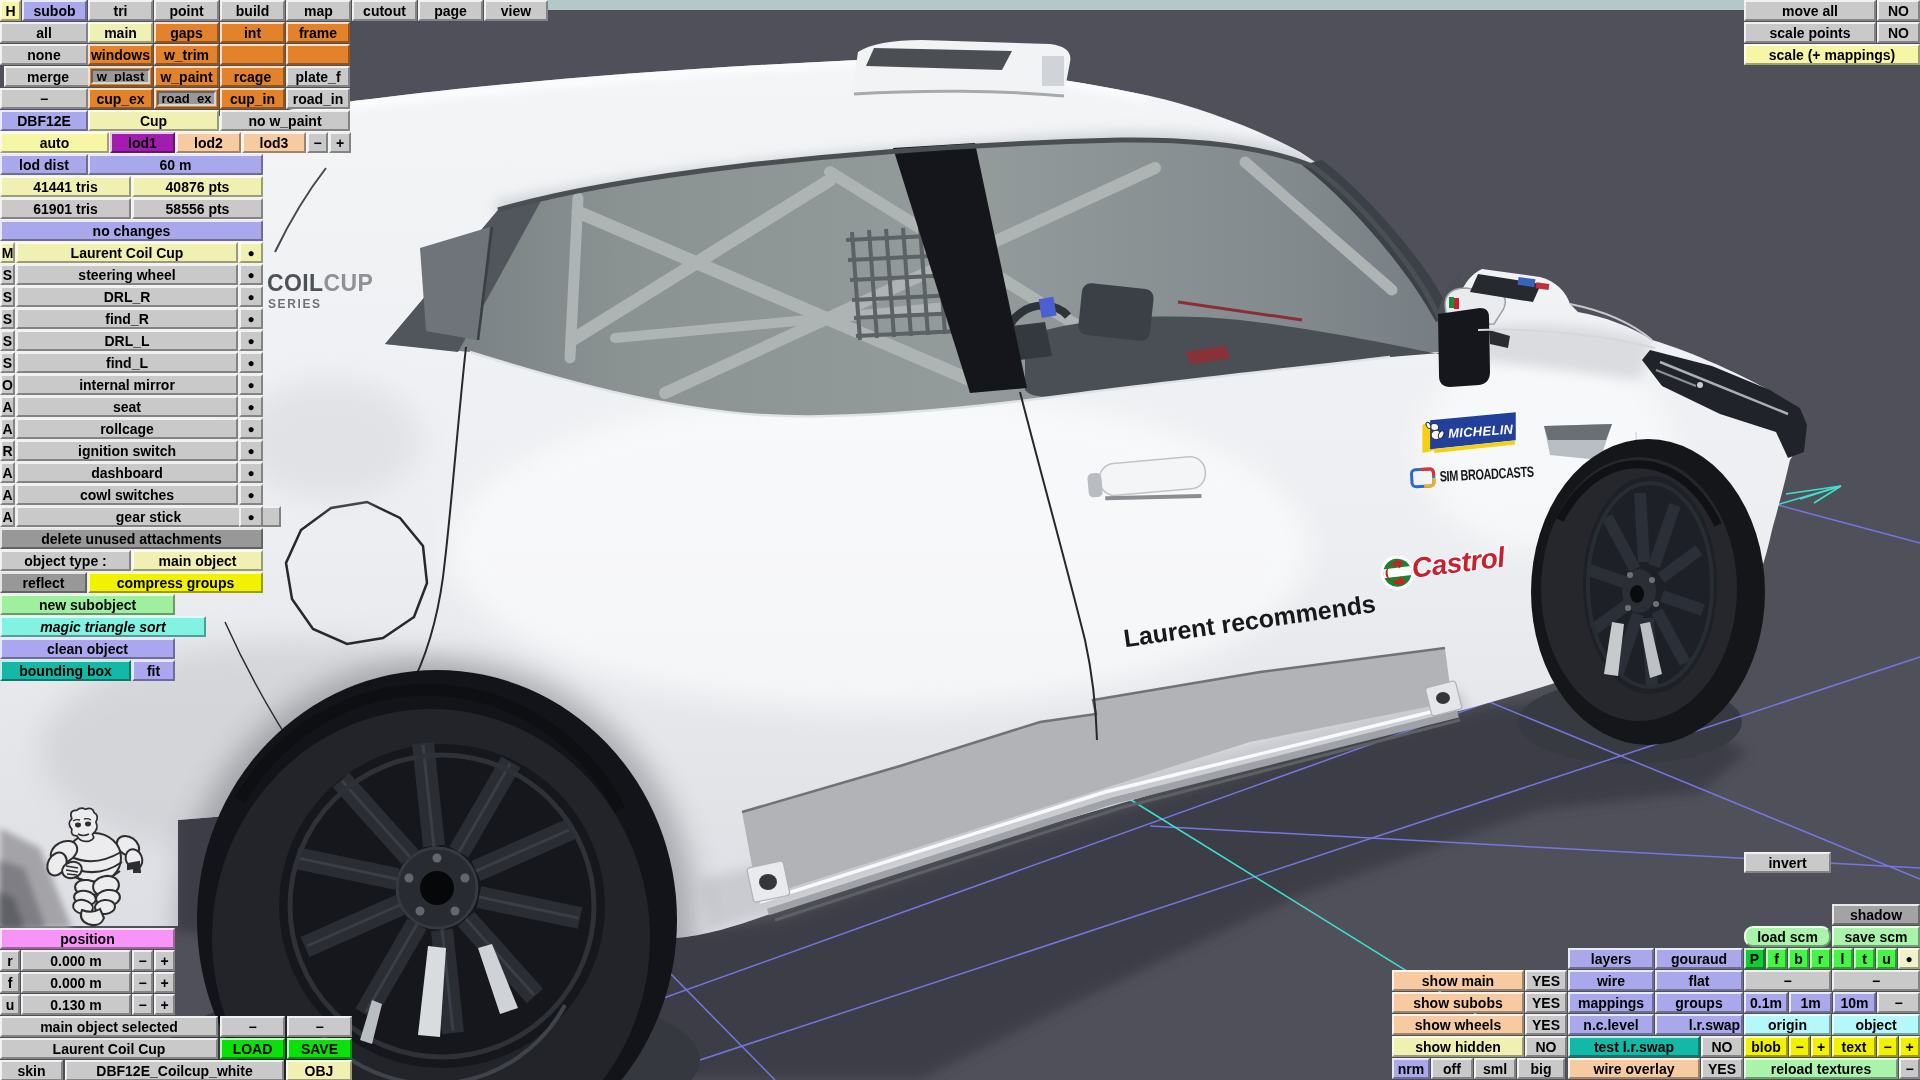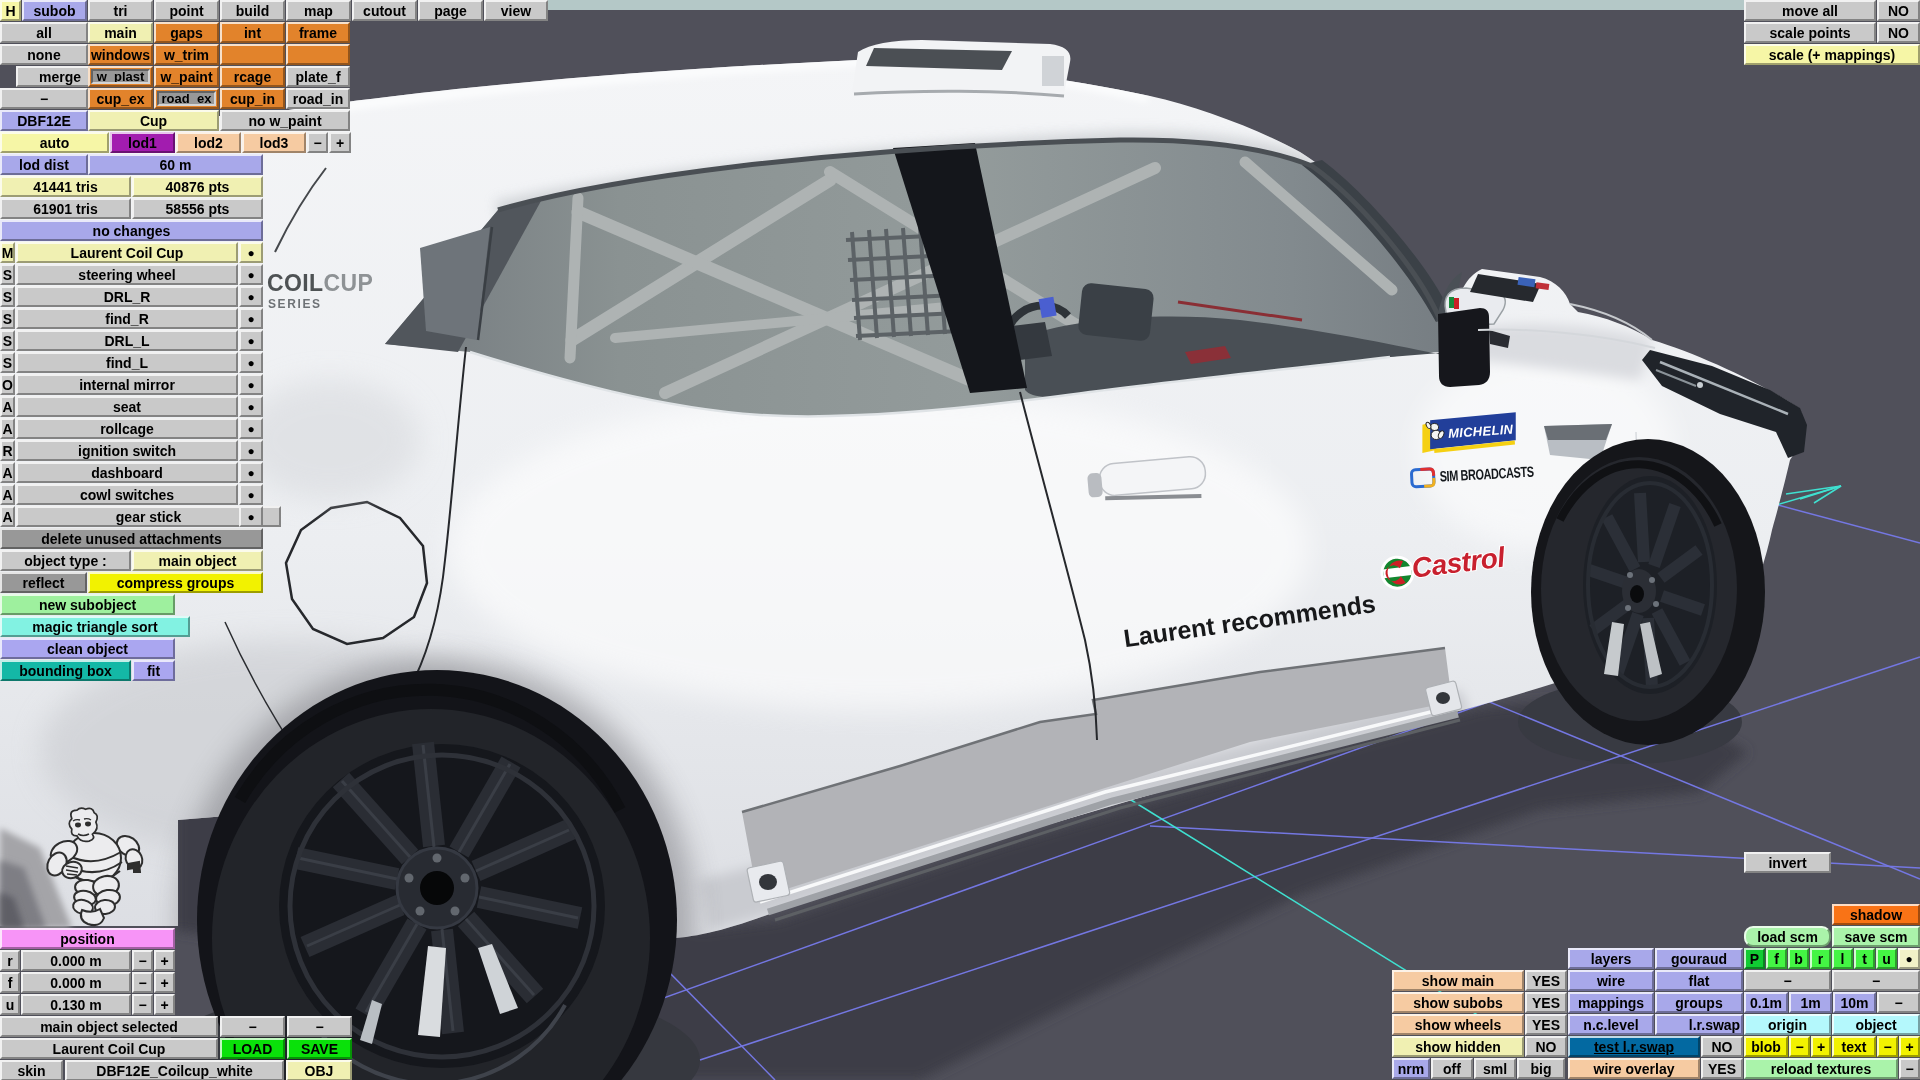--- a/index.html
+++ b/index.html
@@ -335,21 +335,21 @@
 <div class="b" style="left:0px;top:22px;width:88px;height:21px;background:#c9c9c9;">all</div>
 <div class="b" style="left:88px;top:22px;width:65px;height:21px;background:#f0f0b2;">main</div>
 <div class="b" style="left:154px;top:22px;width:65px;height:21px;background:#e2832b;">gaps</div>
 <div class="b" style="left:220px;top:22px;width:65px;height:21px;background:#e2832b;">int</div>
 <div class="b" style="left:286px;top:22px;width:64px;height:21px;background:#e2832b;">frame</div>
 <div class="b" style="left:0px;top:44px;width:88px;height:21px;background:#c9c9c9;">none</div>
 <div class="b" style="left:88px;top:44px;width:65px;height:21px;background:#e2832b;">windows</div>
 <div class="b" style="left:154px;top:44px;width:65px;height:21px;background:#e2832b;">w_trim</div>
 <div class="b" style="left:220px;top:44px;width:65px;height:21px;background:#e2832b;"></div>
 <div class="b" style="left:286px;top:44px;width:64px;height:21px;background:#e2832b;"></div>
-<div class="b" style="left:16px;top:66px;width:88px;height:21px;background:#c9c9c9;">merge</div>
+<div class="b" style="left:4px;top:66px;width:88px;height:21px;background:#c9c9c9;">merge</div>
 <div class="b" style="left:88px;top:66px;width:65px;height:21px;background:#e2832b;"></div>
 <div class="b p" style="left:91px;top:69px;width:59px;height:15px;background:#989898;font-size:13px;">w_plast</div>
 <div class="b" style="left:154px;top:66px;width:65px;height:21px;background:#e2832b;">w_paint</div>
 <div class="b" style="left:220px;top:66px;width:65px;height:21px;background:#e2832b;">rcage</div>
 <div class="b" style="left:286px;top:66px;width:64px;height:21px;background:#c9c9c9;">plate_f</div>
 <div class="b" style="left:0px;top:88px;width:88px;height:21px;background:#c9c9c9;">−</div>
 <div class="b" style="left:88px;top:88px;width:65px;height:21px;background:#e2832b;">cup_ex</div>
 <div class="b" style="left:154px;top:88px;width:65px;height:21px;background:#e2832b;"></div>
 <div class="b p" style="left:157px;top:91px;width:59px;height:15px;background:#989898;font-size:13px;">road_ex</div>
 <div class="b" style="left:220px;top:88px;width:65px;height:21px;background:#e2832b;">cup_in</div>
@@ -408,21 +408,21 @@
 <div class="b" style="left:239px;top:484px;width:24px;height:21px;background:#c9c9c9;font-size:12px;">●</div>
 <div class="b" style="left:0px;top:506px;width:15px;height:21px;background:#c9c9c9;">A</div>
 <div class="b" style="left:16px;top:506px;width:265px;height:21px;background:#c9c9c9;">gear stick</div>
 <div class="b" style="left:239px;top:506px;width:24px;height:21px;background:#c9c9c9;font-size:12px;">●</div>
 <div class="b" style="left:0px;top:528px;width:263px;height:21px;background:#989898;">delete unused attachments</div>
 <div class="b" style="left:0px;top:550px;width:131px;height:21px;background:#c9c9c9;">object type :</div>
 <div class="b" style="left:132px;top:550px;width:131px;height:21px;background:#f0f0b2;">main object</div>
 <div class="b" style="left:0px;top:572px;width:87px;height:21px;background:#989898;">reflect</div>
 <div class="b" style="left:88px;top:572px;width:175px;height:21px;background:#f2f200;">compress groups</div>
 <div class="b" style="left:0px;top:594px;width:175px;height:21px;background:#9ef09e;">new subobject</div>
-<div class="b" style="left:0px;top:616px;width:190px;height:21px;background:#82f2e2;">magic triangle sort</div>
+<div class="b" style="left:0px;top:616px;width:206px;height:21px;background:#82f2e2;font-style:italic;">magic triangle sort</div>
 <div class="b" style="left:0px;top:638px;width:175px;height:21px;background:#aaa6f0;">clean object</div>
 <div class="b" style="left:0px;top:660px;width:131px;height:21px;background:#14b8a6;">bounding box</div>
 <div class="b" style="left:132px;top:660px;width:43px;height:21px;background:#aaa6f0;">fit</div>
 <div class="b" style="left:0px;top:928px;width:175px;height:21px;background:#f794f7;">position</div>
 <div class="b" style="left:0px;top:950px;width:20px;height:21px;background:#c9c9c9;">r</div>
 <div class="b" style="left:21px;top:950px;width:110px;height:21px;background:#c9c9c9;">0.000 m</div>
 <div class="b" style="left:132px;top:950px;width:21px;height:21px;background:#c9c9c9;">−</div>
 <div class="b" style="left:154px;top:950px;width:21px;height:21px;background:#c9c9c9;">+</div>
 <div class="b" style="left:0px;top:972px;width:20px;height:21px;background:#c9c9c9;">f</div>
 <div class="b" style="left:21px;top:972px;width:110px;height:21px;background:#c9c9c9;">0.000 m</div>
@@ -440,21 +440,21 @@
 <div class="b" style="left:287px;top:1038px;width:65px;height:21px;background:#0ae10a;">SAVE</div>
 <div class="b" style="left:0px;top:1060px;width:63px;height:21px;background:#c9c9c9;">skin</div>
 <div class="b" style="left:65px;top:1060px;width:219px;height:21px;background:#c9c9c9;">DBF12E_Coilcup_white</div>
 <div class="b" style="left:286px;top:1060px;width:66px;height:21px;background:#f0f0b2;">OBJ</div>
 <div class="b" style="left:1744px;top:0px;width:132px;height:21px;background:#c9c9c9;">move all</div>
 <div class="b" style="left:1877px;top:0px;width:43px;height:21px;background:#c9c9c9;">NO</div>
 <div class="b" style="left:1744px;top:22px;width:132px;height:21px;background:#c9c9c9;">scale points</div>
 <div class="b" style="left:1877px;top:22px;width:43px;height:21px;background:#c9c9c9;">NO</div>
 <div class="b" style="left:1744px;top:44px;width:176px;height:21px;background:#f6f6a6;">scale (+ mappings)</div>
 <div class="b" style="left:1744px;top:852px;width:87px;height:21px;background:#c9c9c9;">invert</div>
-<div class="b" style="left:1832px;top:904px;width:88px;height:21px;background:#f97316;">shadow</div>
+<div class="b" style="left:1832px;top:904px;width:88px;height:21px;background:#a3a3a3;">shadow</div>
 <div class="b" style="left:1744px;top:926px;width:87px;height:21px;background:#aaf3aa;border-radius:9px;">load scm</div>
 <div class="b" style="left:1832px;top:926px;width:88px;height:21px;background:#aaf3aa;">save scm</div>
 <div class="b" style="left:1568px;top:948px;width:86px;height:21px;background:#a8a8ea;">layers</div>
 <div class="b" style="left:1655px;top:948px;width:88px;height:21px;background:#a8a8ea;">gouraud</div>
 <div class="b" style="left:1744px;top:948px;width:21px;height:21px;background:#11cc33;">P</div>
 <div class="b" style="left:1766px;top:948px;width:21px;height:21px;background:#44f544;">f</div>
 <div class="b" style="left:1788px;top:948px;width:21px;height:21px;background:#44f544;">b</div>
 <div class="b" style="left:1810px;top:948px;width:21px;height:21px;background:#44f544;">r</div>
 <div class="b" style="left:1832px;top:948px;width:21px;height:21px;background:#44f544;">l</div>
 <div class="b" style="left:1854px;top:948px;width:21px;height:21px;background:#44f544;">t</div>
@@ -475,21 +475,21 @@
 <div class="b" style="left:1833px;top:992px;width:43px;height:21px;background:#a8a8ea;">10m</div>
 <div class="b" style="left:1877px;top:992px;width:43px;height:21px;background:#c9c9c9;">−</div>
 <div class="b" style="left:1392px;top:1014px;width:132px;height:21px;background:#f6cba2;">show wheels</div>
 <div class="b" style="left:1525px;top:1014px;width:42px;height:21px;background:#c9c9c9;">YES</div>
 <div class="b" style="left:1568px;top:1014px;width:86px;height:21px;background:#a8a8ea;">n.c.level</div>
 <div class="b" style="left:1655px;top:1014px;width:88px;height:21px;background:#a8a8ea;padding-left:31px;">l.r.swap</div>
 <div class="b" style="left:1744px;top:1014px;width:87px;height:21px;background:#b4f8fc;">origin</div>
 <div class="b" style="left:1832px;top:1014px;width:88px;height:21px;background:#b4f8fc;">object</div>
 <div class="b" style="left:1392px;top:1036px;width:132px;height:21px;background:#f0f0b2;">show hidden</div>
 <div class="b" style="left:1525px;top:1036px;width:42px;height:21px;background:#c9c9c9;">NO</div>
-<div class="b" style="left:1568px;top:1036px;width:132px;height:21px;background:#0369a1;text-decoration:underline;">test l.r.swap</div>
+<div class="b" style="left:1568px;top:1036px;width:132px;height:21px;background:#14b8a6;">test l.r.swap</div>
 <div class="b" style="left:1701px;top:1036px;width:42px;height:21px;background:#c9c9c9;">NO</div>
 <div class="b" style="left:1744px;top:1036px;width:44px;height:21px;background:#f2f200;">blob</div>
 <div class="b" style="left:1789px;top:1036px;width:21px;height:21px;background:#f2f200;">−</div>
 <div class="b" style="left:1811px;top:1036px;width:20px;height:21px;background:#f2f200;">+</div>
 <div class="b" style="left:1832px;top:1036px;width:44px;height:21px;background:#f2f200;">text</div>
 <div class="b" style="left:1877px;top:1036px;width:21px;height:21px;background:#f2f200;">−</div>
 <div class="b" style="left:1899px;top:1036px;width:21px;height:21px;background:#f2f200;">+</div>
 <div class="b" style="left:1392px;top:1058px;width:38px;height:21px;background:#a8a8ea;">nrm</div>
 <div class="b" style="left:1431px;top:1058px;width:42px;height:21px;background:#c9c9c9;">off</div>
 <div class="b" style="left:1474px;top:1058px;width:42px;height:21px;background:#c9c9c9;">sml</div>

